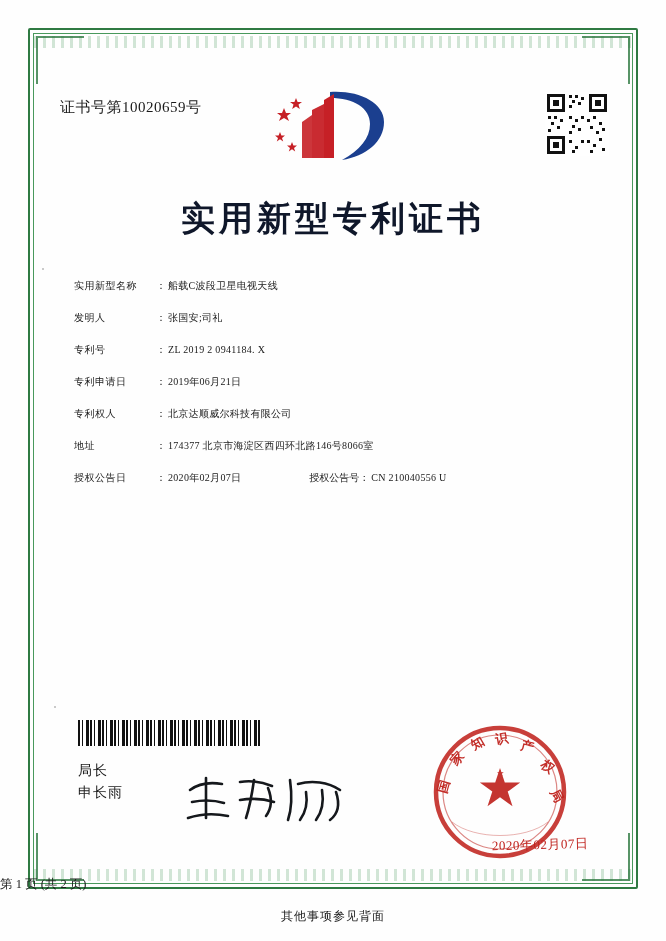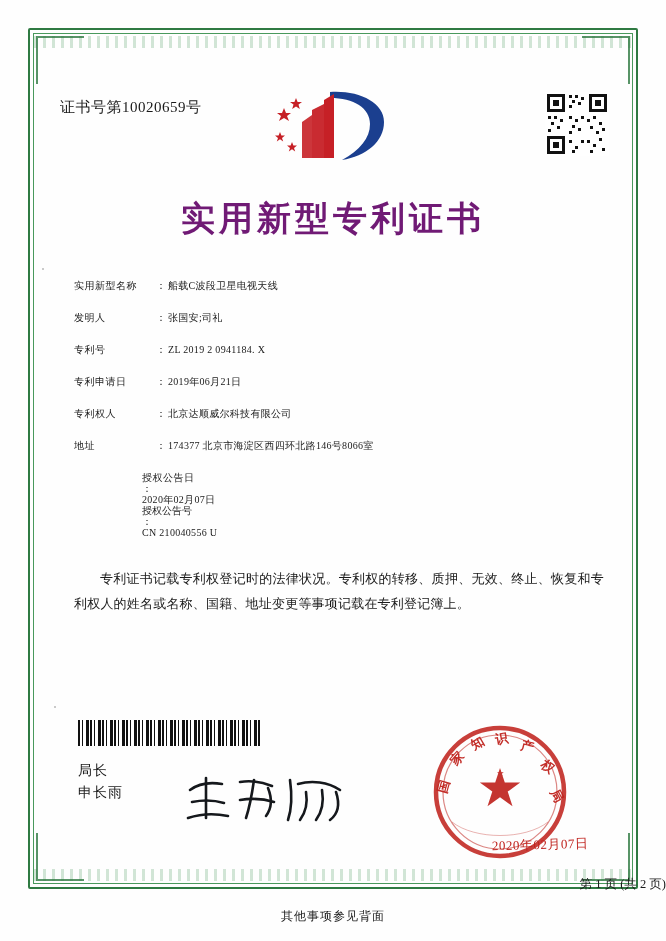--- a/index.html
+++ b/index.html
@@ -96,21 +96,21 @@
 
   .doc-title {
     position: absolute;
     left: 0;
     right: 0;
     top: 196px;
     text-align: center;
     font-size: 34px;
     font-weight: bold;
     letter-spacing: 4px;
-    color: #701a75;
+    color: #0f172a;
   }
 
   
   .fields {
     position: absolute;
     left: 74px;
     right: 60px;
     top: 280px;
     font-size: 10px;
     line-height: 1.1;
@@ -135,21 +135,20 @@
   }
   .field-colon {
     margin: 0 2px 0 0;
   }
   .field-value {
     letter-spacing: .3px;
   }
   .field-row.dual {
     display: flex;
     margin-bottom: 4px;
-    flex-direction: column;
   }
   .dual-second {
     margin-left: 68px;
   }
 
   
   .paragraphs {
     position: absolute;
     left: 74px;
     right: 62px;
@@ -211,24 +210,24 @@
     right: 78px;
     top: 836px;
     font-size: 13px;
     color: #c0241f;
     letter-spacing: .5px;
     transform: rotate(-1.5deg);
   }
 
   .page-no {
     position: absolute;
-    left: 14px;
+    left: 0;
     right: 0;
     top: 876px;
-    text-align: right;
+    text-align: left;
     font-size: 12.5px;
   }
 
   .footer-note {
     position: absolute;
     left: 0;
     right: 0;
     top: 908px;
     text-align: center;
     font-size: 12px;
@@ -372,21 +371,20 @@
       <span class="field-colon">：</span>
       <span class="field-value">2020年02月07日</span>
       <span class="dual-second">授权公告号</span>
       <span class="field-colon">：</span>
       <span class="field-value">CN 210040556 U</span>
     </div>
 
   </div>
 
   <div class="paragraphs">
-    <p>专利证书记载专利权登记时的法律状况。专利权的转移、质押、无效、终止、恢复和专利权人的姓名或名称、国籍、地址变更等事项记载在专利登记簿上。</p>
   </div>
 
   <div class="barcode"></div>
 
   <div class="sig-label">
     <div>局长</div>
     <div>申长雨</div>
   </div>
 
   <div class="sig-hand">

